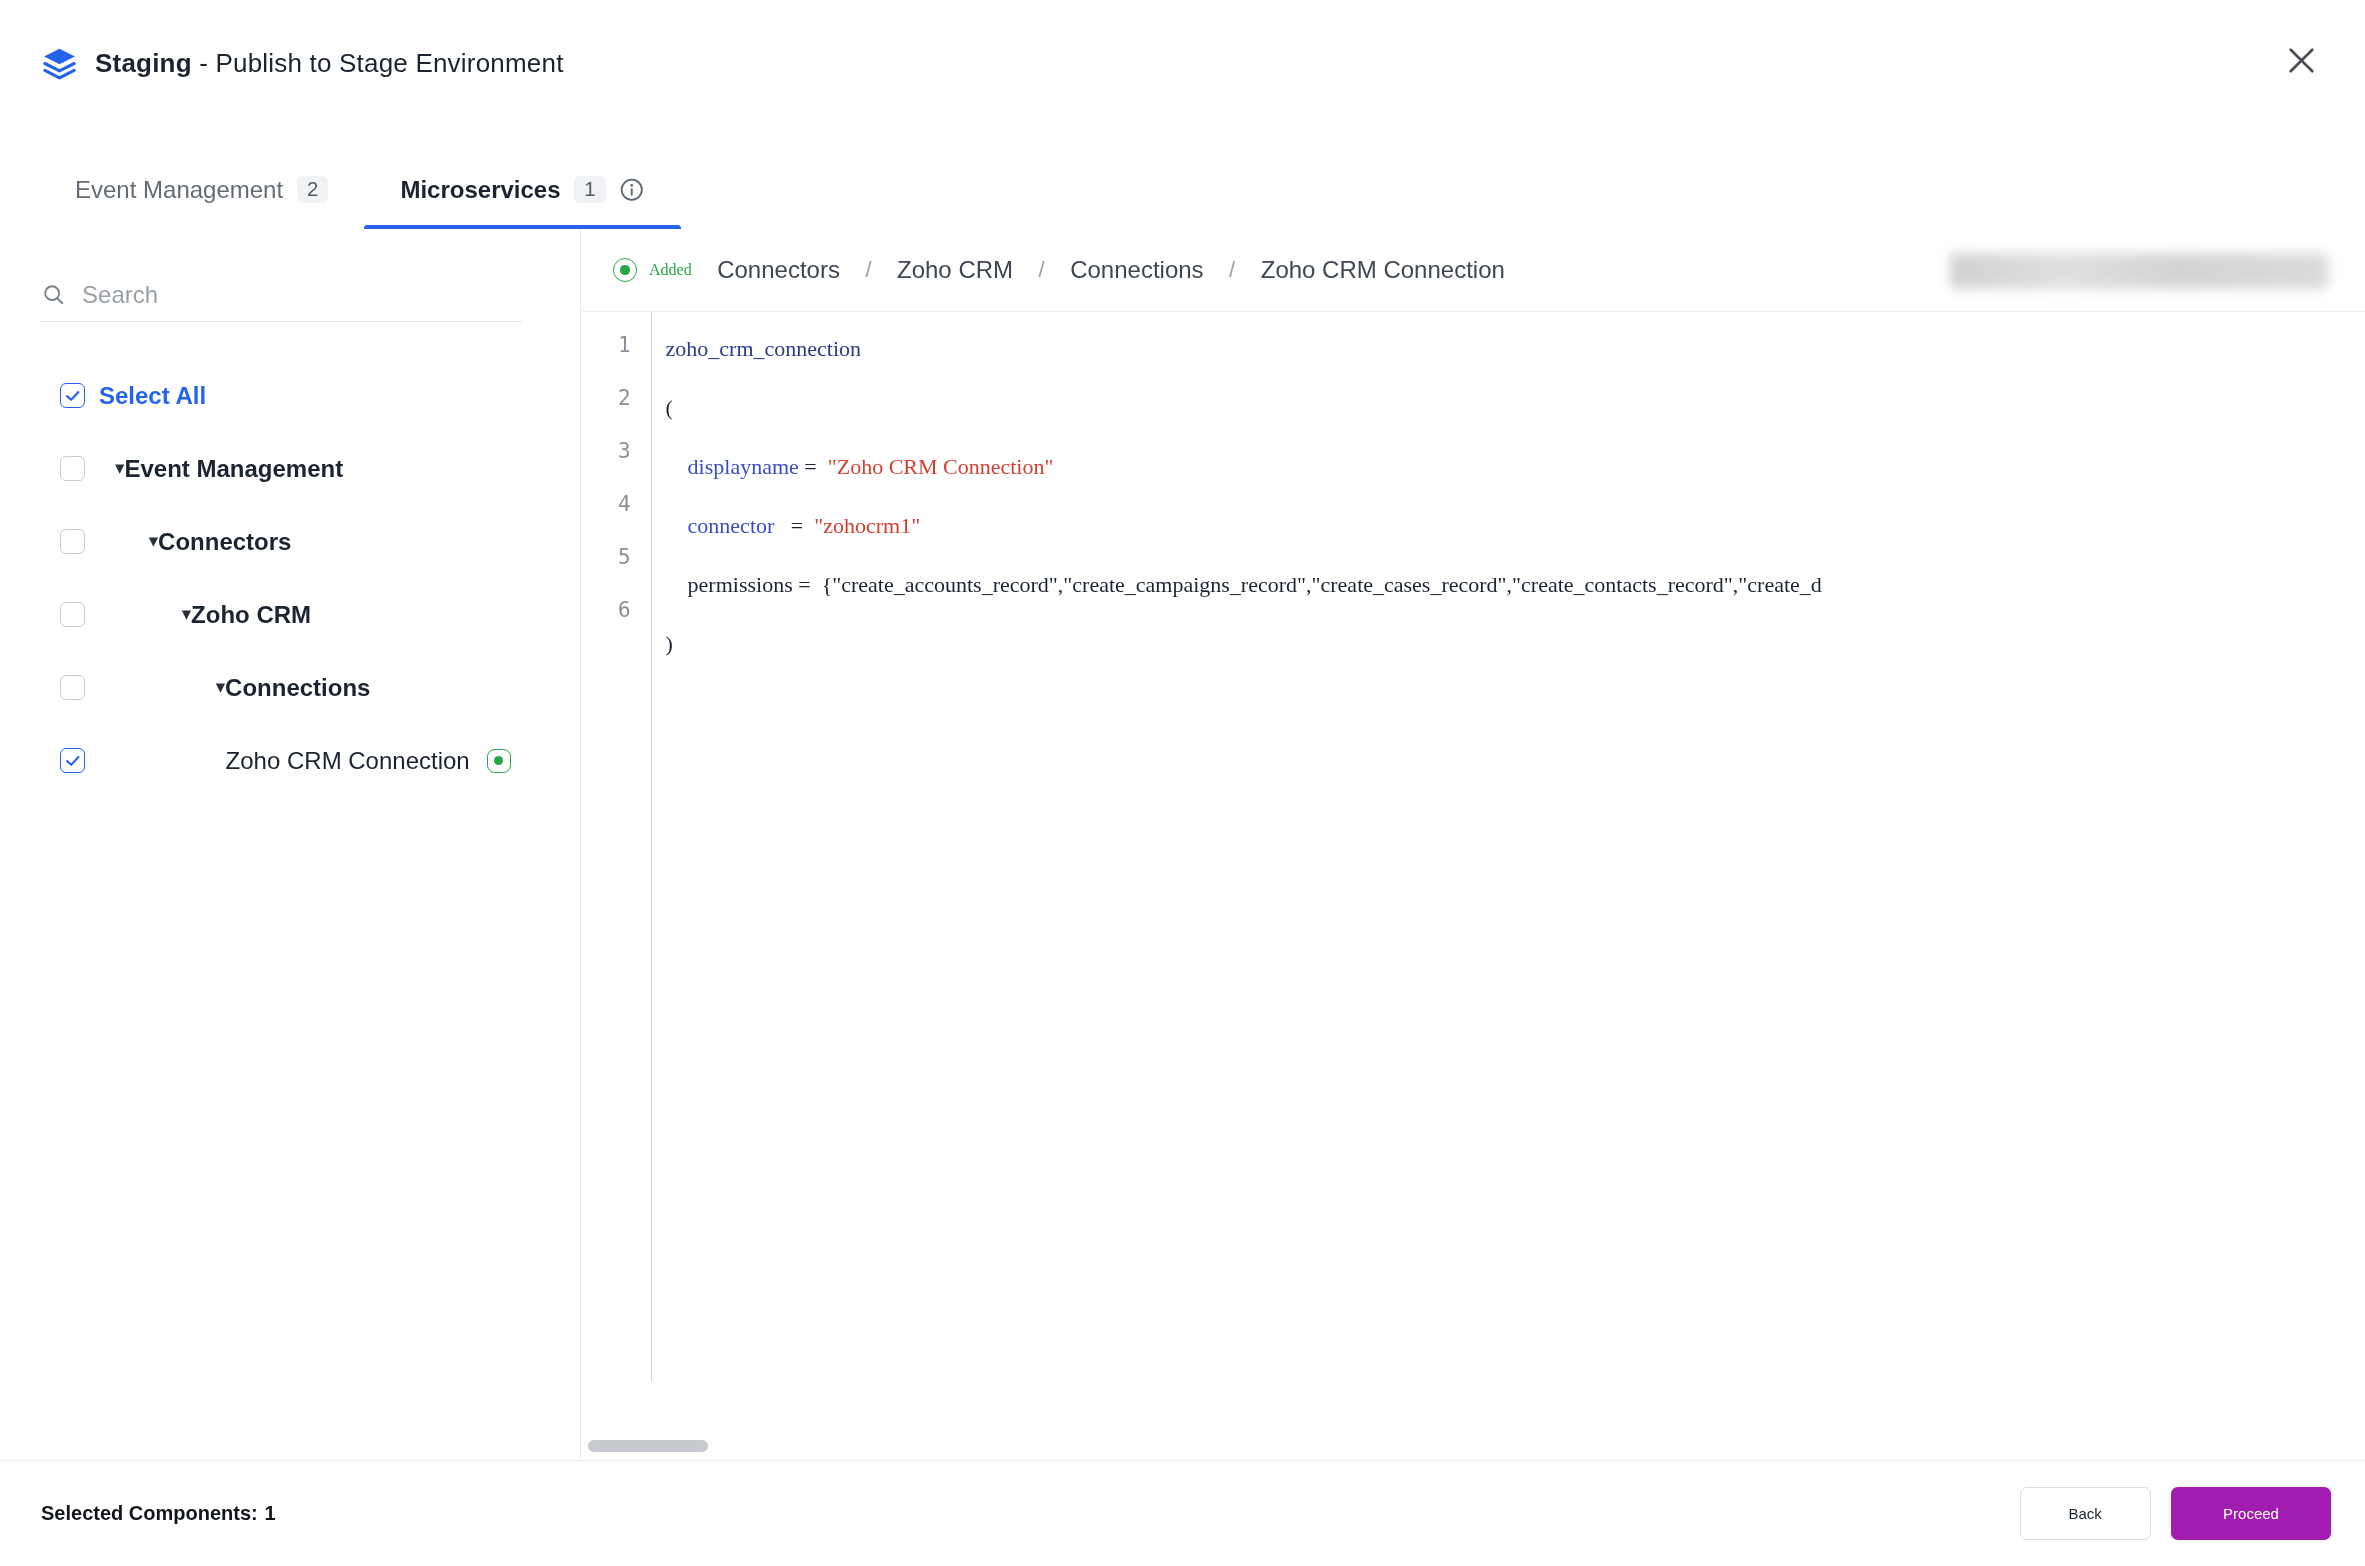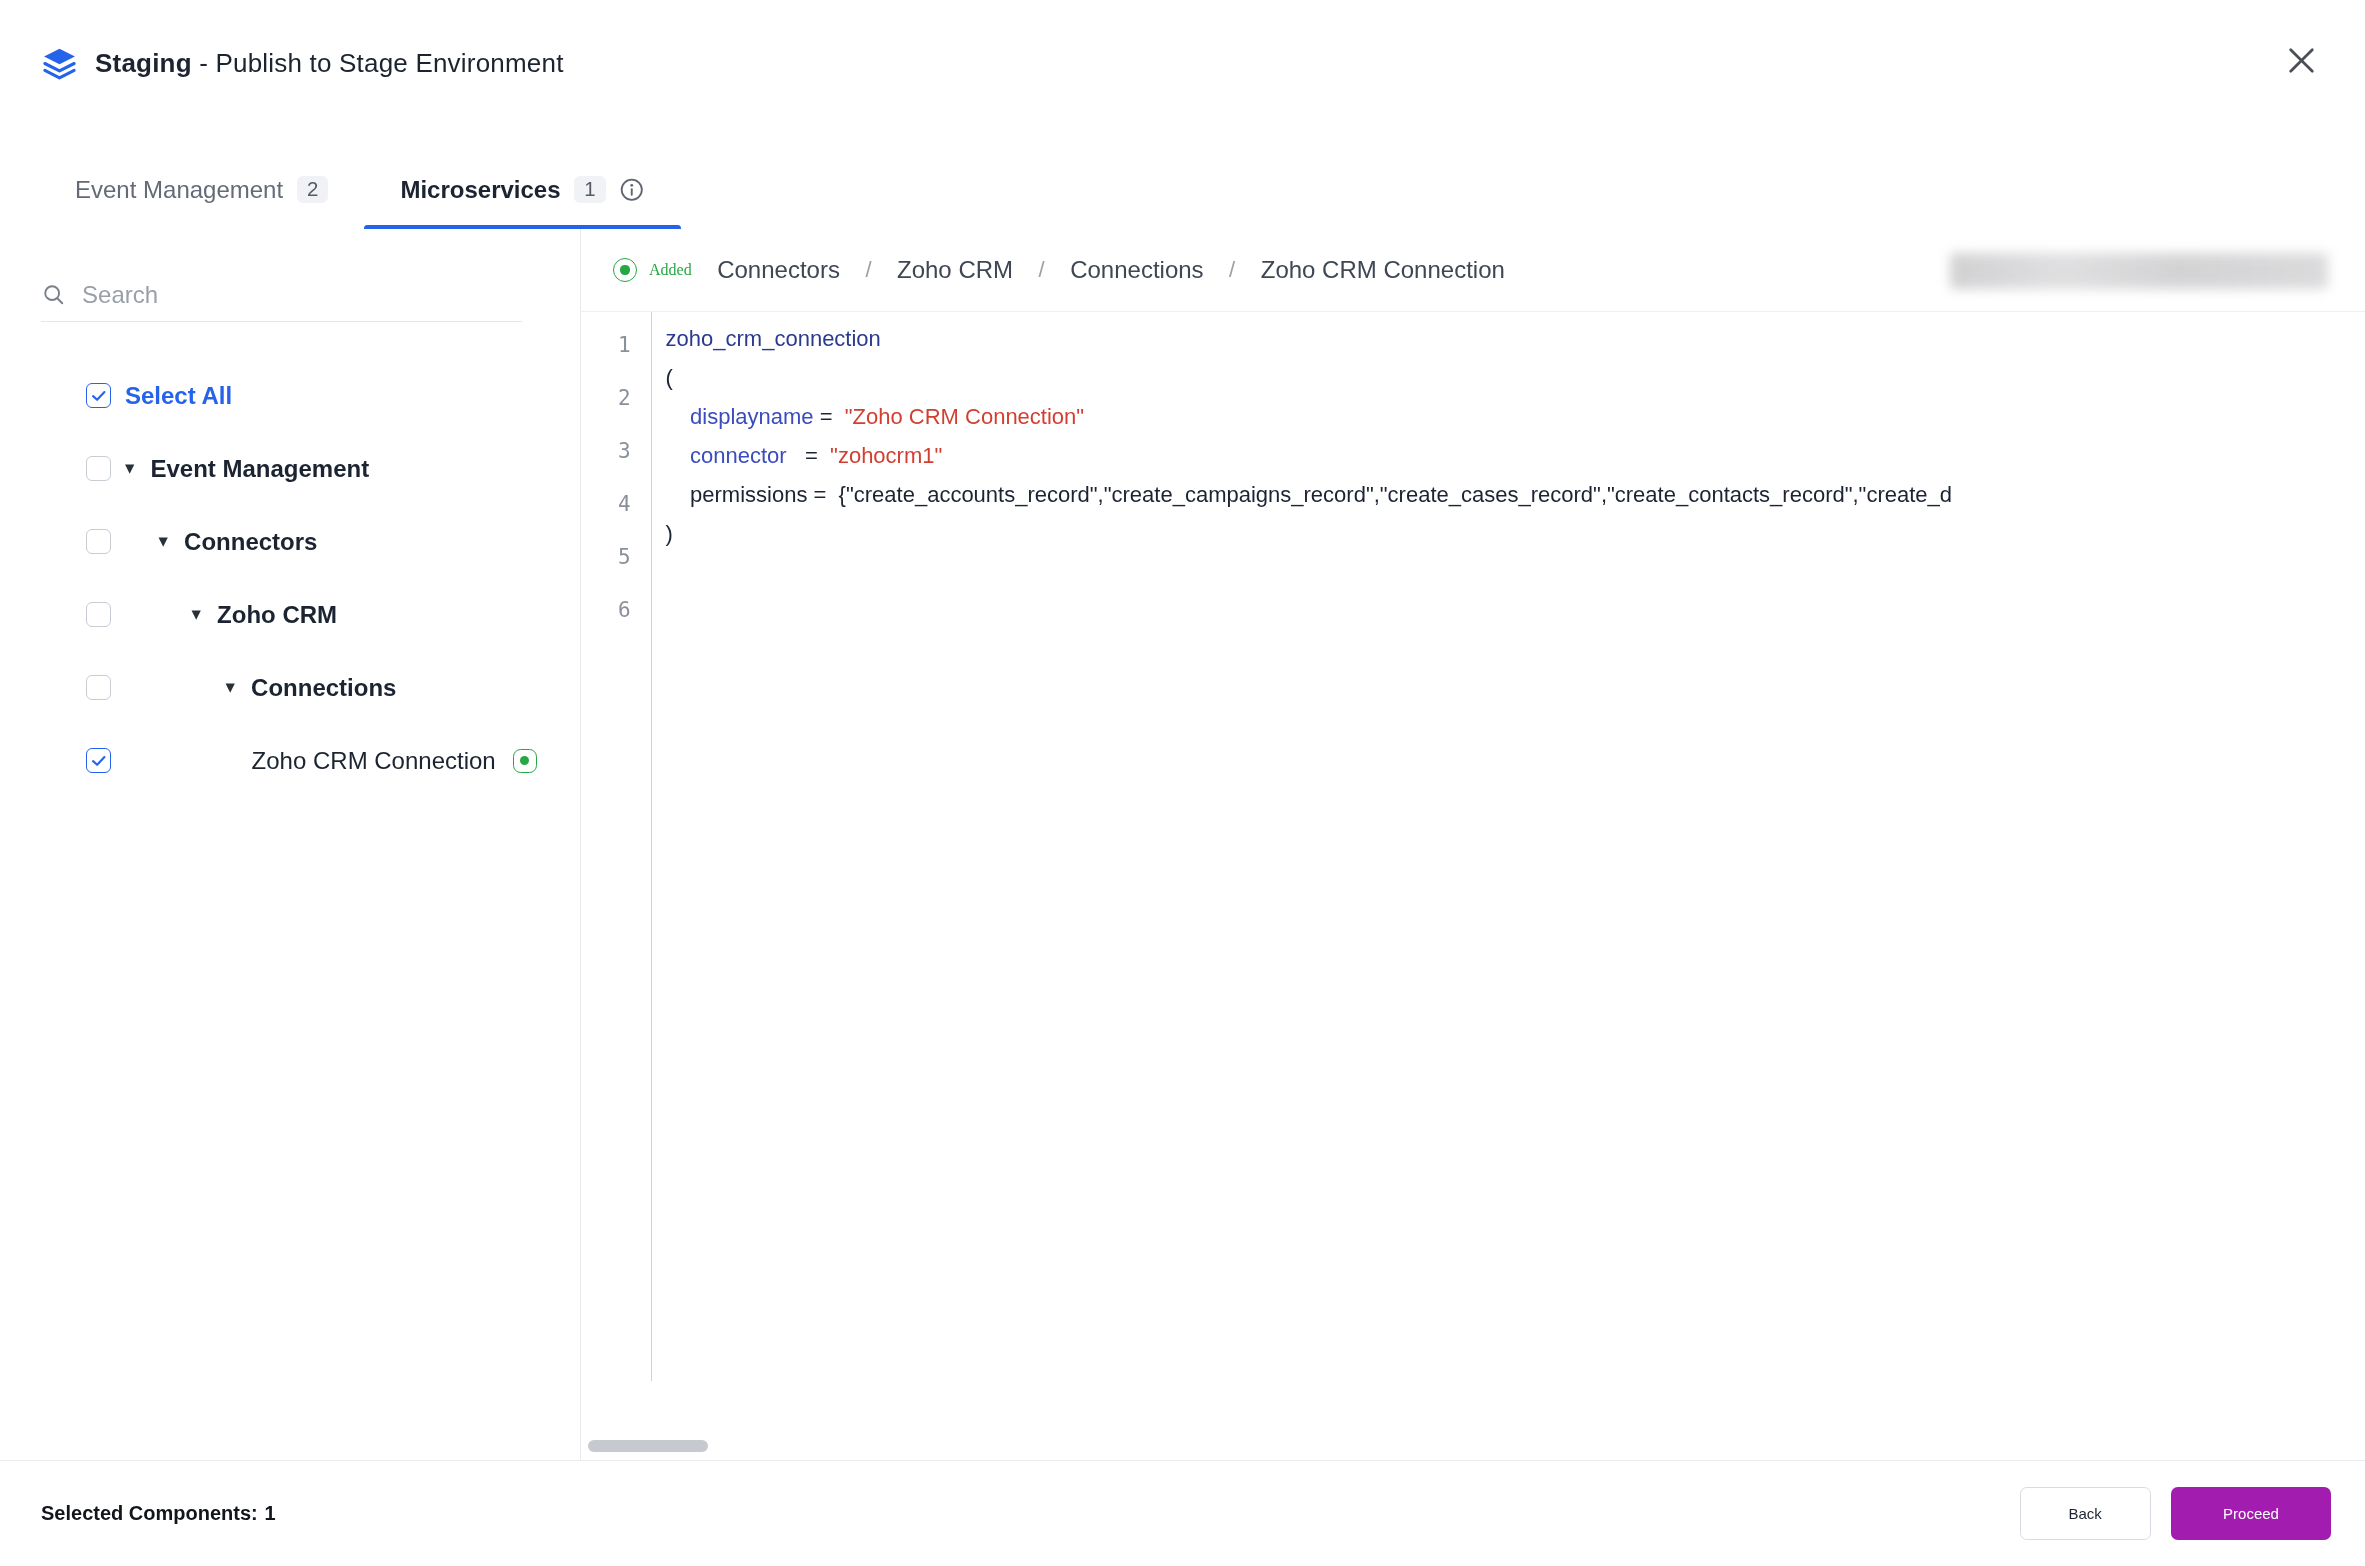--- a/index.html
+++ b/index.html
@@ -50,21 +50,21 @@
     border-bottom: 1.7px solid #e3e6ea;
   }
   .search-row svg { flex: 0 0 auto; }
   .search-row input {
     border: none; outline: none; font-size: 24px; font-family: "Liberation Sans", sans-serif;
     color: #3a414c; width: 100%; background: transparent;
   }
   .search-row input::placeholder { color: #9aa0a8; }
 
   .tree { margin-top: 37px; }
-  .tree-row { height: 73px; display: flex; align-items: center; padding-left: 86px; cursor: pointer; }
+  .tree-row { height: 73px; display: flex; align-items: center; padding-left: 60px; cursor: pointer; text-align: right; }
   .cbx {
     width: 24.6px; height: 24.6px; border-radius: 6px; border: 1.7px solid #c7ccd3; background: #fff;
     flex: 0 0 auto; display: inline-flex; align-items: center; justify-content: center;
   }
   .cbx.checked { border-color: #2563eb; }
   .tri { color: #2a3038; font-size: 18.7px; line-height: 1; width: 25.5px; flex: 0 0 auto; }
   .tree-label { font-size: 24px; color: #1b2430; font-weight: 600; white-space: nowrap; }
   .tree-label.leaf { font-weight: 400; }
   .select-all-label { font-size: 24px; color: #2563eb; font-weight: 600; margin-left: 14.4px; }
   .ind-0 { margin-left: 14.4px; } .ind-1 { margin-left: 48px; } .ind-2 { margin-left: 81px; }
@@ -100,21 +100,21 @@
   .code-region { flex: 1 1 auto; display: flex; position: relative; overflow: hidden; }
   .gutter {
     width: 71px; flex: 0 0 71px; height: 1069px; border-right: 1.7px solid #ced1d7;
     padding: 6.8px 20.4px 0 0; text-align: right;
   }
   .gutter div {
     font-family: "DejaVu Sans Mono", monospace; font-size: 21px; line-height: 53px; color: #8a909a;
   }
   .code-pre {
     margin: 0; padding: 6.8px 0 0 13.6px; flex: 1 1 auto; overflow: hidden;
-    font-family: Liberation Sans, sans-serif; font-size: 22px; line-height: 39px;
+    font-family: Liberation Serif, serif; font-size: 22px; line-height: 59px;
     white-space: pre; color: #1c2433;
   }
   .c-navy { color: #2b3a8f; }
   .c-key  { color: #3a4cc0; }
   .c-str  { color: #d23f31; }
   .c-plain{ color: #1c2433; }
   .h-scrollbar {
     position: absolute; left: 6.8px; bottom: 8.5px; width: 120px; height: 12px;
     border-radius: 6px; background: #c6c9ce; cursor: pointer;
   }

